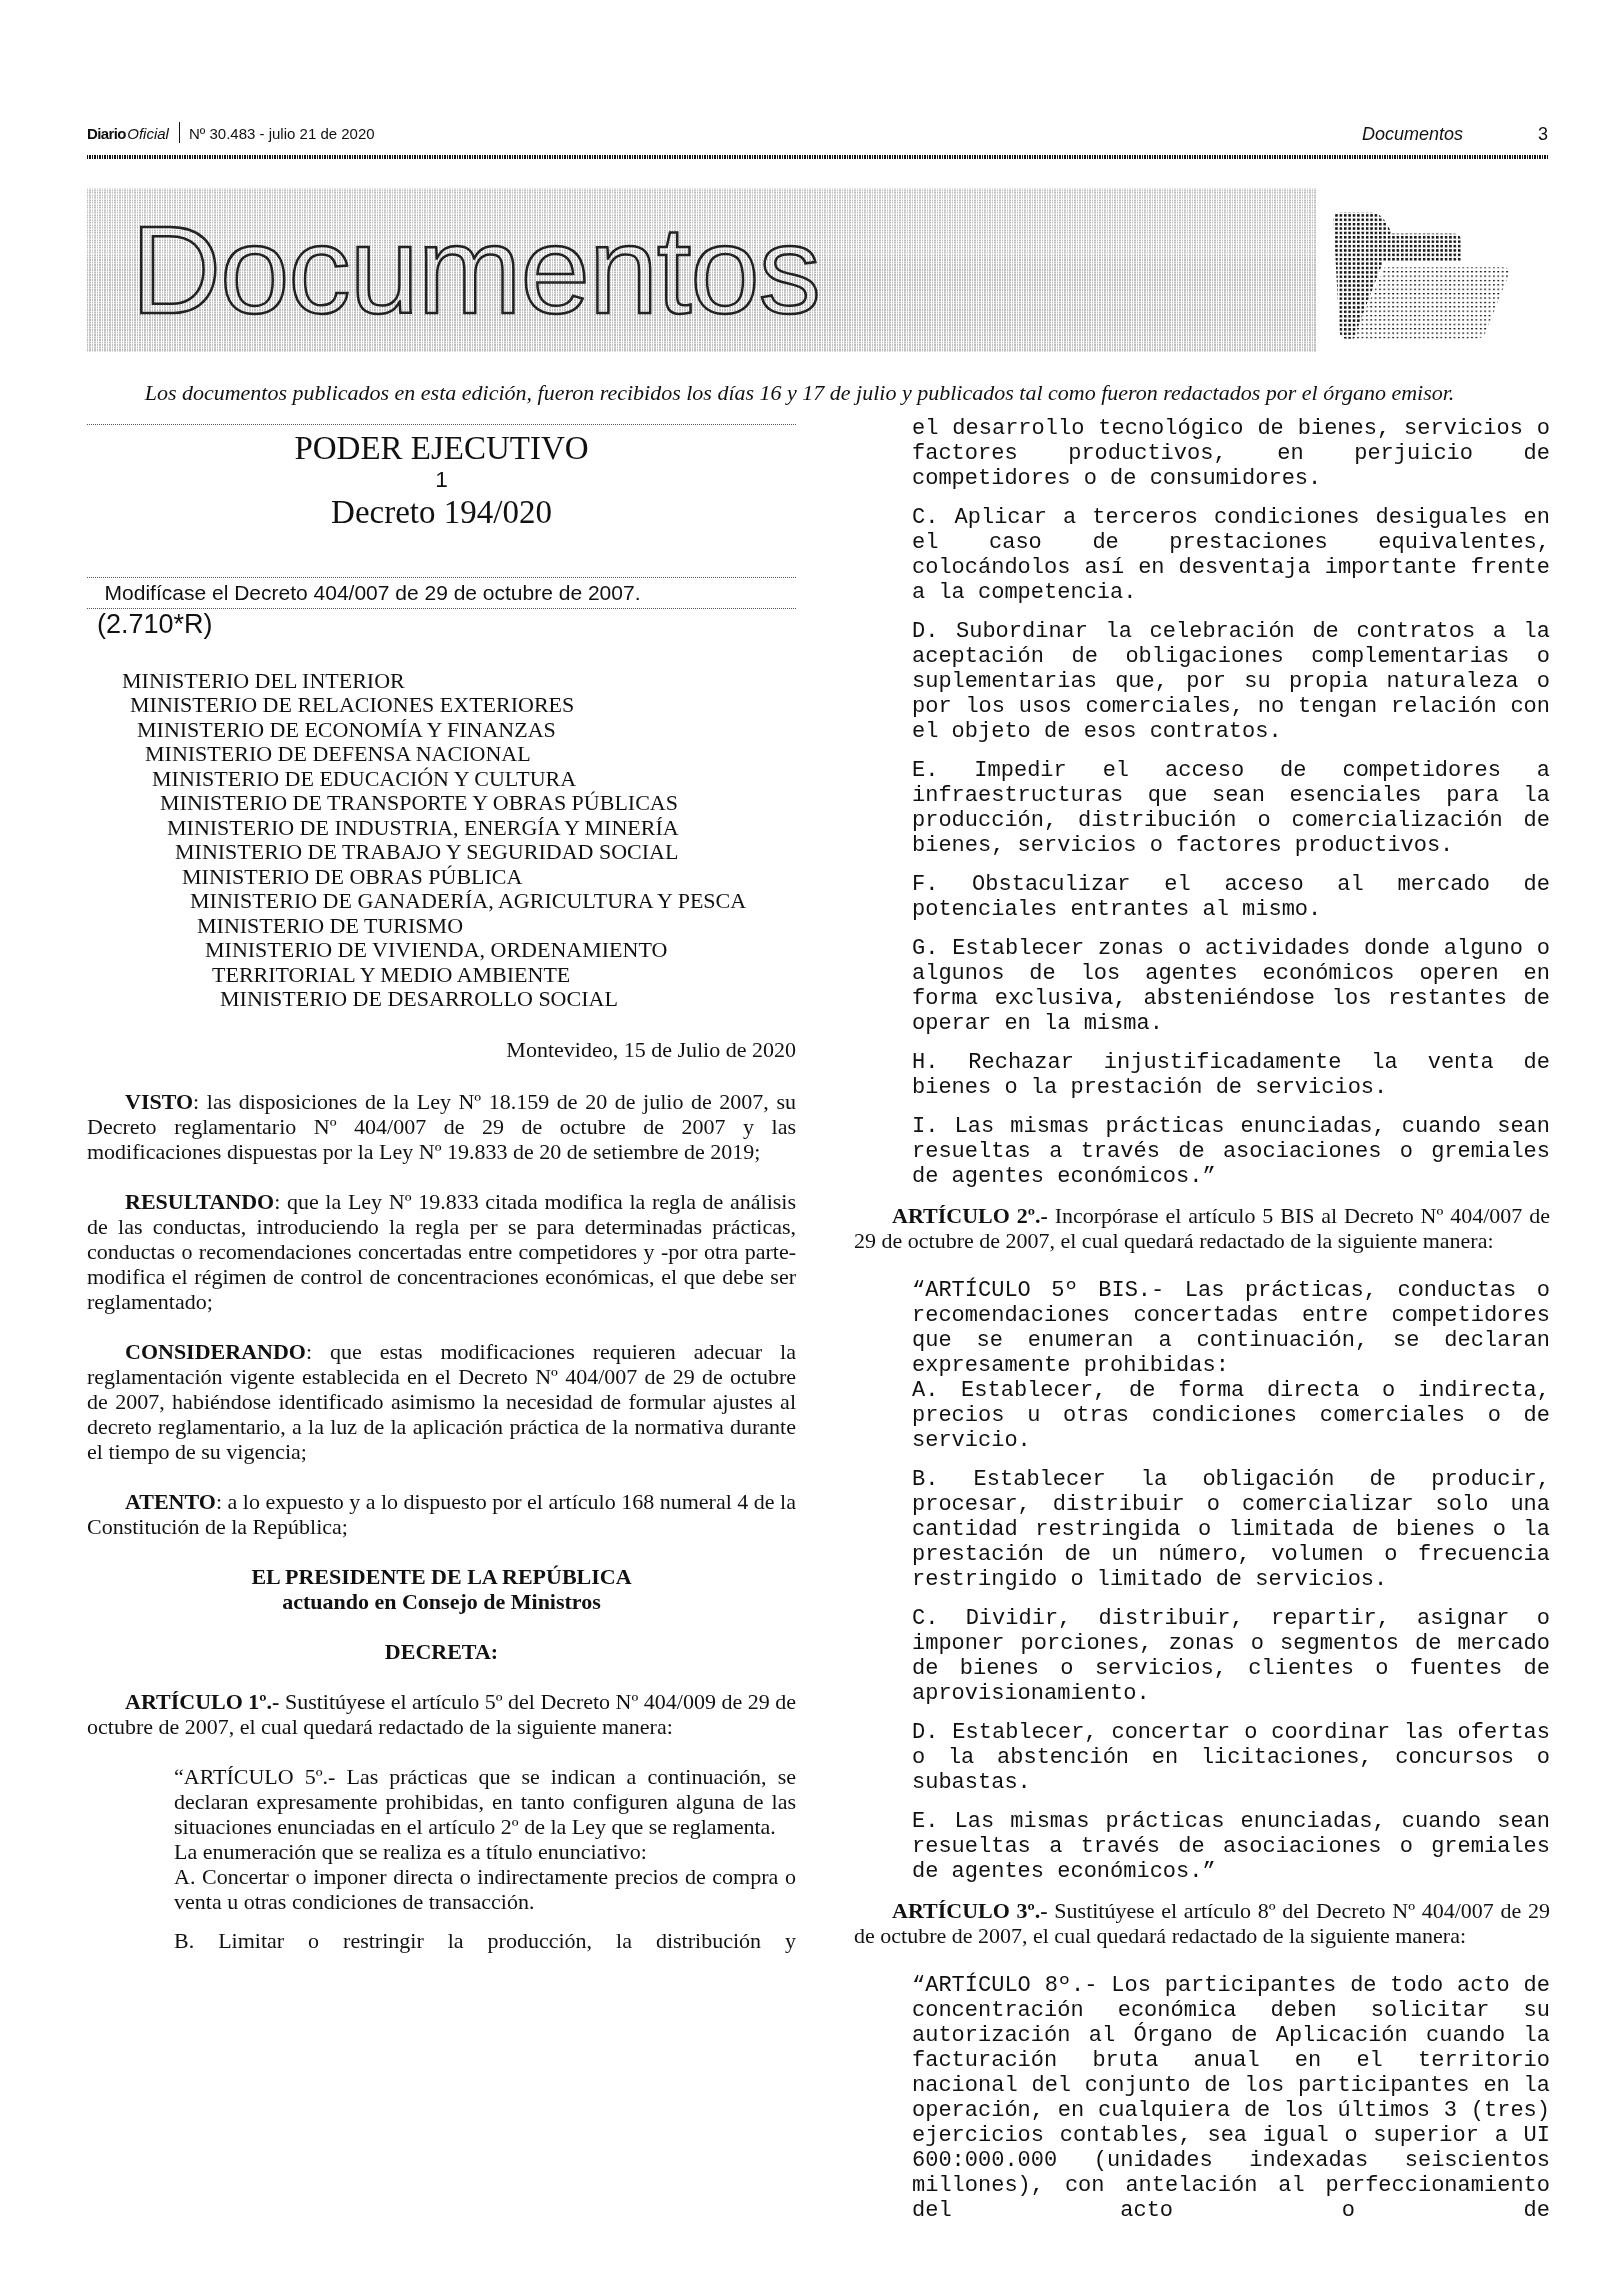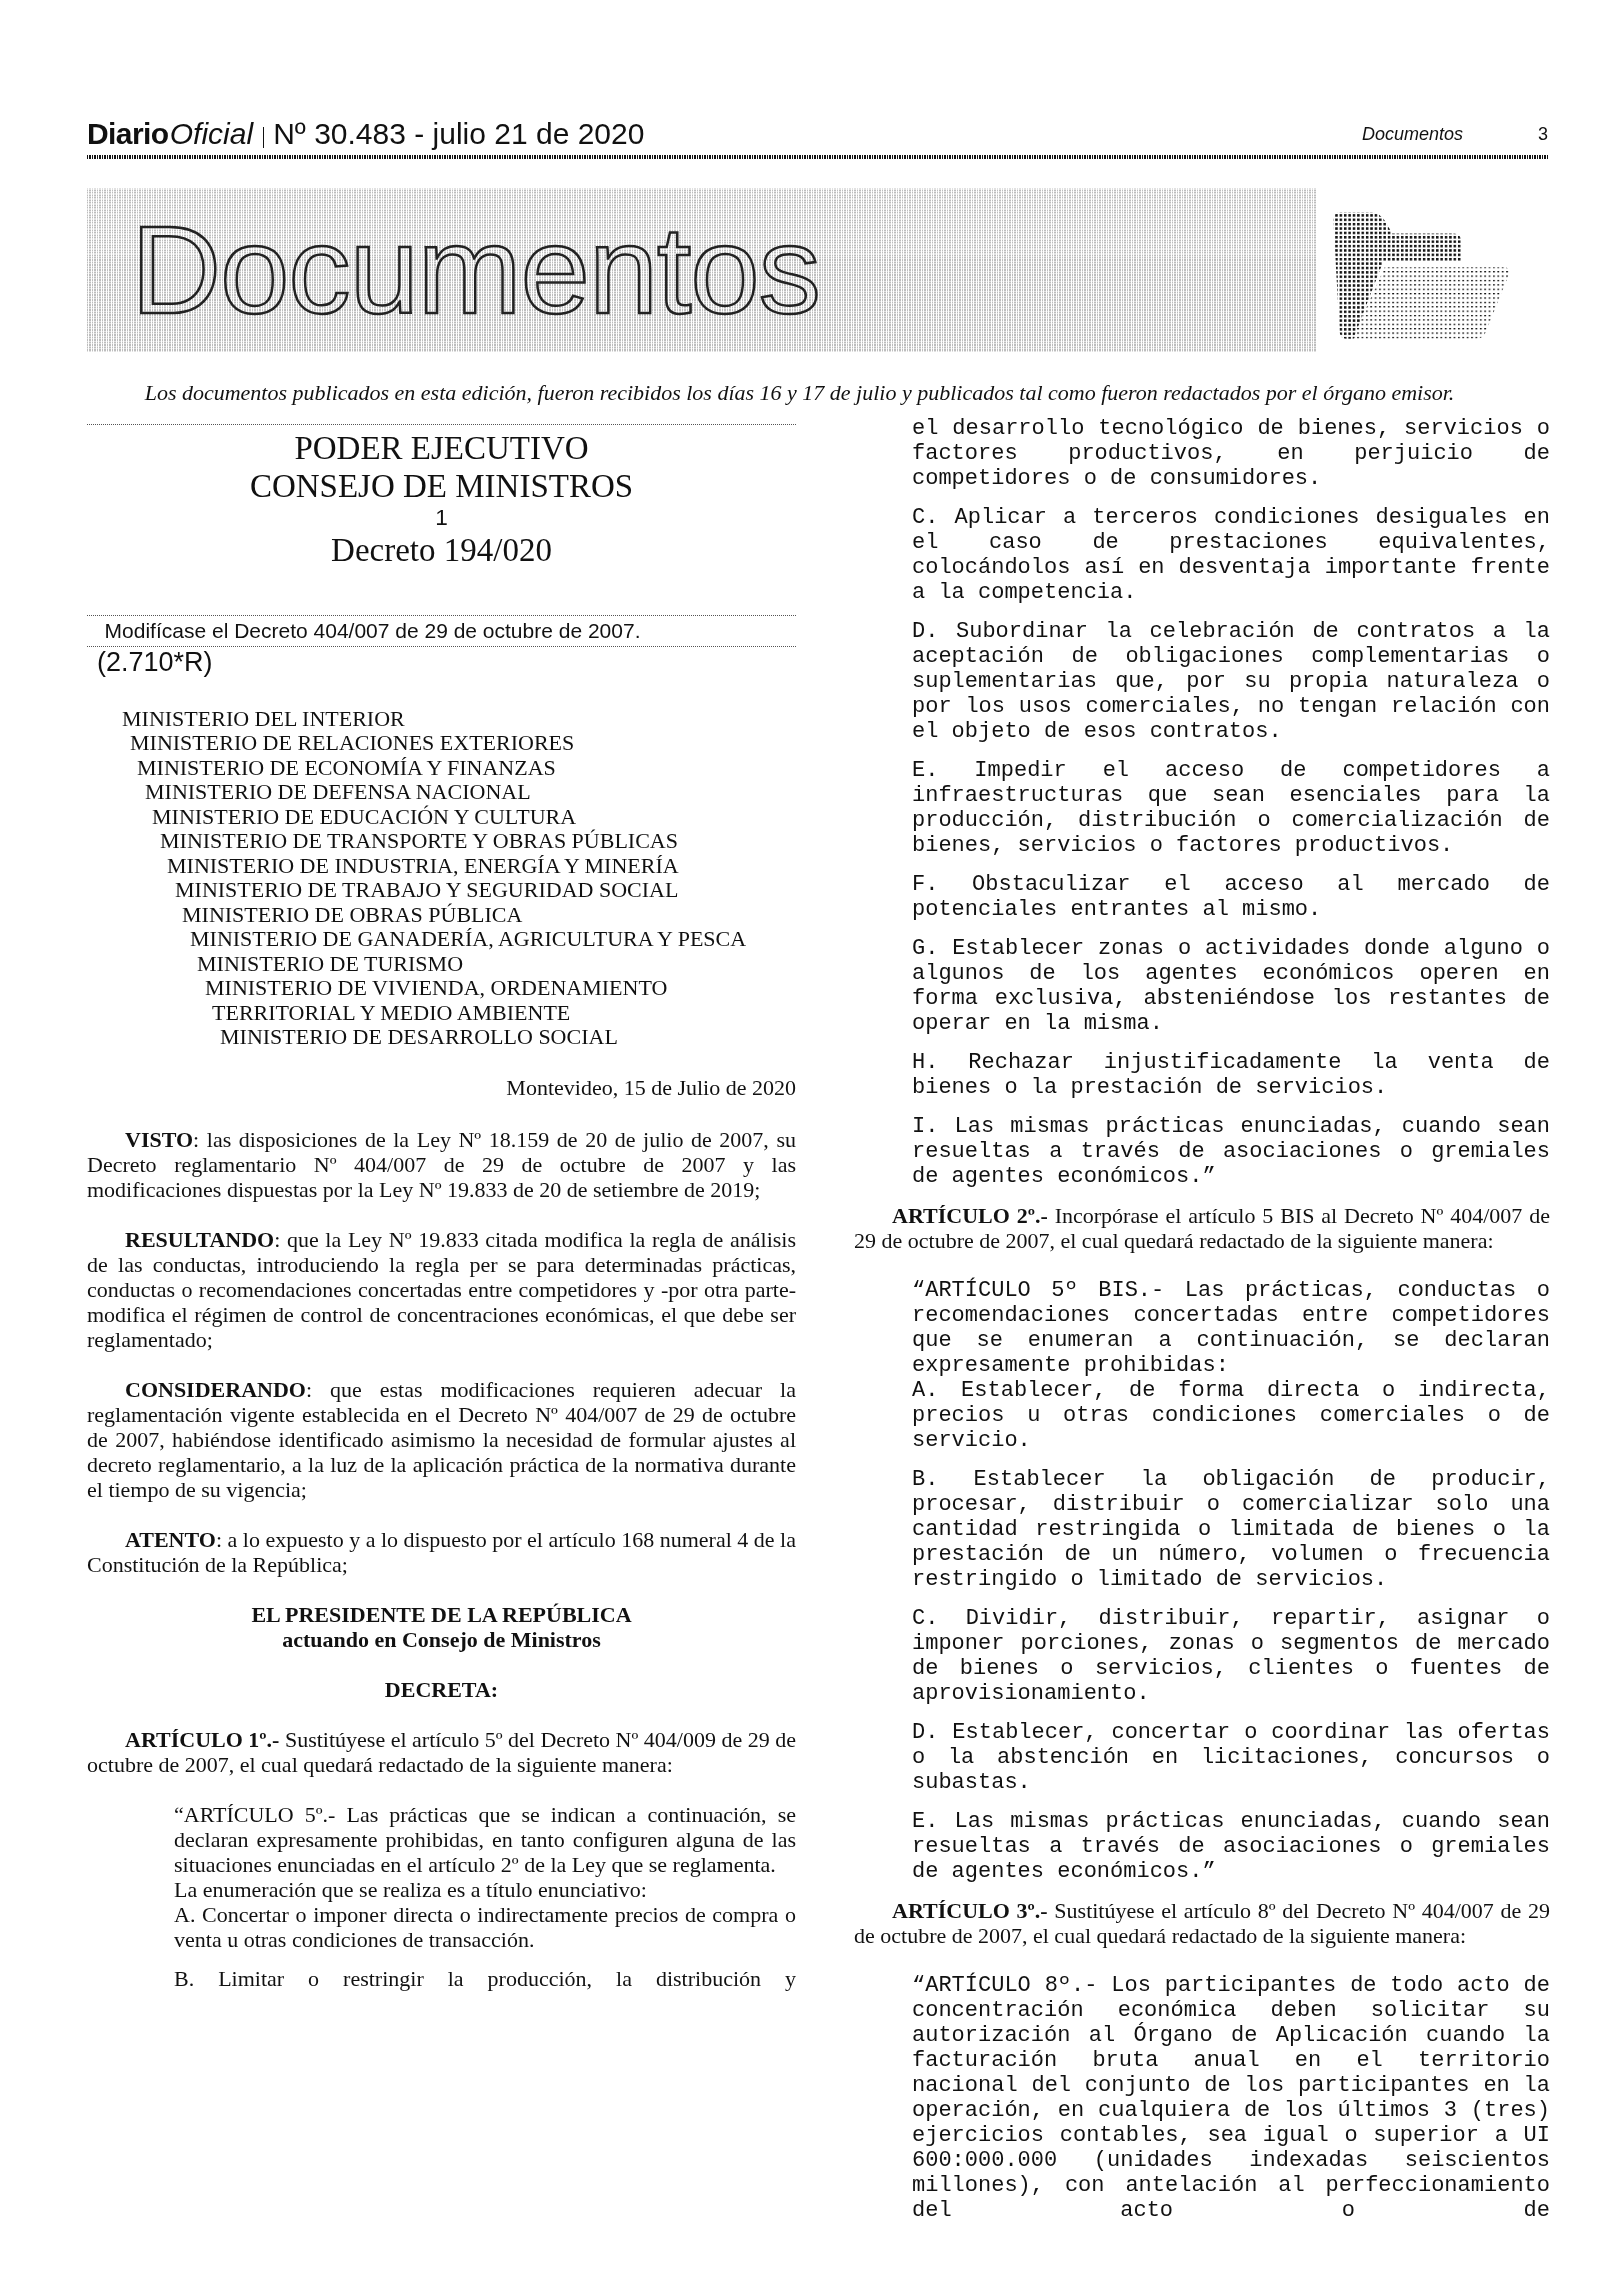--- a/index.html
+++ b/index.html
@@ -2,21 +2,21 @@
 <html style="font-size:10px"><head>
 <meta charset="utf-8">
 <style>
   html, body { margin: 0; padding: 0; background: #ffffff; }
   body { width: 1599px; height: 2295px; position: relative; overflow: hidden; color: #111; }
   .serif { font-family: "Liberation Serif", "DejaVu Serif", serif; }
   .sans { font-family: "Liberation Sans", "DejaVu Sans", sans-serif; }
 
   
   .running-header { position: absolute; left: 87px; top: 120px; width: 1461px; height: 38px; }
-  .rh-left { position: absolute; left: 0; top: 0; font-size: 30px; line-height: 28px; white-space: nowrap; }
+  .rh-left { position: absolute; left: 0; top: 0; font-size: 15px; line-height: 28px; white-space: nowrap; }
   .rh-brand-bold { font-weight: bold; letter-spacing: -0.6px; }
   .rh-brand-italic { font-style: italic; margin-left: 1.3px; }
   .rh-sep { display: inline-block; width: 1.3px; height: 21px; background: #111; vertical-align: -3.8px; margin: 0 8.8px 0 10px; }
   .rh-right { position: absolute; right: 0; top: 0; font-size: 18px; line-height: 28px; white-space: nowrap; }
   .rh-section { font-style: italic; margin-right: 75px; }
   .rule-hatch { position: absolute; left: 87px; top: 155px; width: 1461px; height: 3.8px;
     background: repeating-linear-gradient(90deg, #111 0 1.3px, #fff 1.3px 2.5px); }
 
   
   .banner { position: absolute; left: 87px; top: 188px; width: 1230px; height: 164px;
@@ -87,21 +87,20 @@
   <path d="M18 30 Q18 18 30 18 L78 18 Q92 18 102 34 L112 52 L210 52 Q222 52 222 64 L222 96 L98 96 L50 220 L38 220 Q30 220 28 210 Z" fill="url(#dotsDark)"></path>
   <path d="M100 106 L290 106 Q302 106 298 118 L262 208 Q258 220 246 220 L48 220 Z" fill="url(#dotsLight)"></path>
 </svg>
 
 <div class="intro-note serif">Los documentos publicados en esta edición, fueron recibidos los días 16 y 17 de julio y publicados tal como fueron redactados por el órgano emisor.</div>
 
 <div class="col col-left serif">
   <div class="dotted"></div>
   <div style="height:3.8px"></div>
   <div class="hdr-title">PODER EJECUTIVO</div>
-  <div class="hdr-title">CONSEJO DE MINISTROS</div>
   <div class="hdr-num">1</div>
   <div class="hdr-title">Decreto 194/020</div>
   <div style="height:46px"></div>
   <div class="dotted"></div>
   <div class="summary">Modifícase el Decreto 404/007 de 29 de octubre de 2007.</div>
   <div class="dotted"></div>
   <div class="ref">(2.710*R)</div>
 
   <div class="ministries" id="ministries">
       <div class="ministry" style="padding-left: 35px;">MINISTERIO DEL INTERIOR</div>

